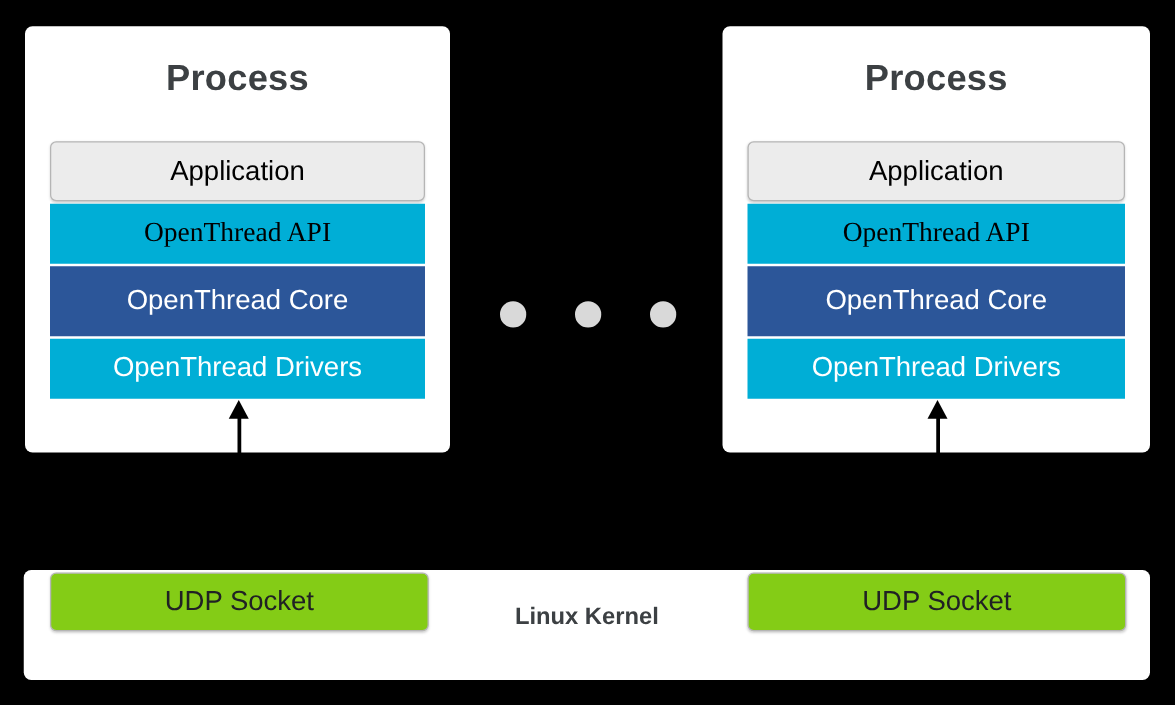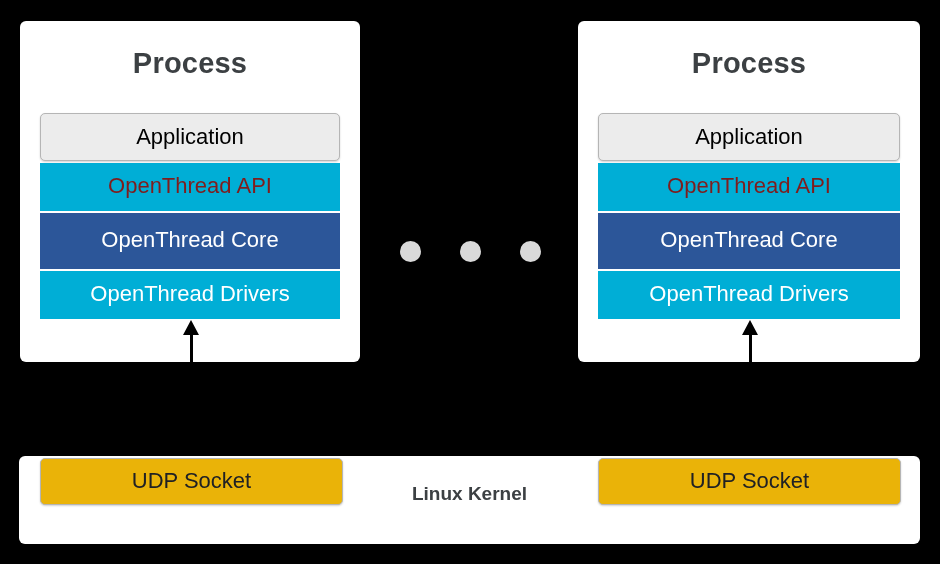--- a/index.html
+++ b/index.html
@@ -56,21 +56,22 @@
   }
   .layer.application {
     background: #ececec;
     border: 1px solid #b5b5b5;
     border-radius: 5px;
     color: #000000;
     box-shadow: 0 1px 2px rgba(0,0,0,0.18);
   }
   .layer.api {
     background: #00aed6;
-    color: #7f1d1d;
+    color: #000000;
+    font-family: Liberation Serif, serif;
   }
   .layer.core {
     background: #2c5699;
     color: #ffffff;
     height: 56px;
     line-height: 54px;
   }
   .layer.drivers {
     background: #00aed6;
     color: #ffffff;
@@ -122,21 +123,21 @@
     box-shadow: 0 1px 3px rgba(0,0,0,0.35);
   }
   .udp-socket {
     position: absolute;
     box-sizing: border-box;
     top: 2px;
     width: 303px;
     height: 47px;
     line-height: 43px;
     text-align: center;
-    background: #eab308;
+    background: #84cc16;
     border: 1px solid #b5b5b5;
     border-radius: 5px;
     color: #202124;
     font-size: 22px;
     box-shadow: 0 1px 2px rgba(0,0,0,0.18);
   }
   #udp-socket-left  { left: 21px; }
   #udp-socket-right { left: 579px; }
 
   #kernel-label {

